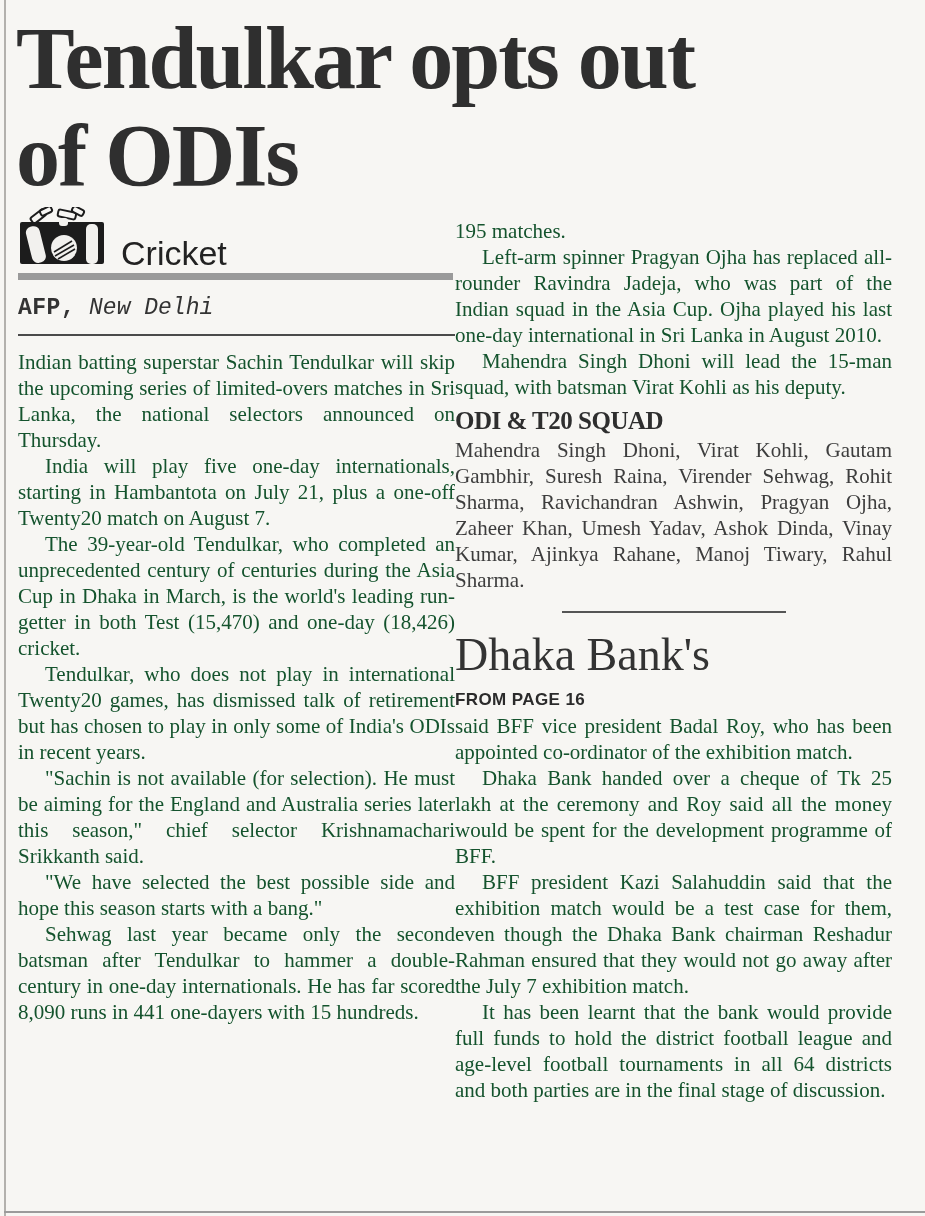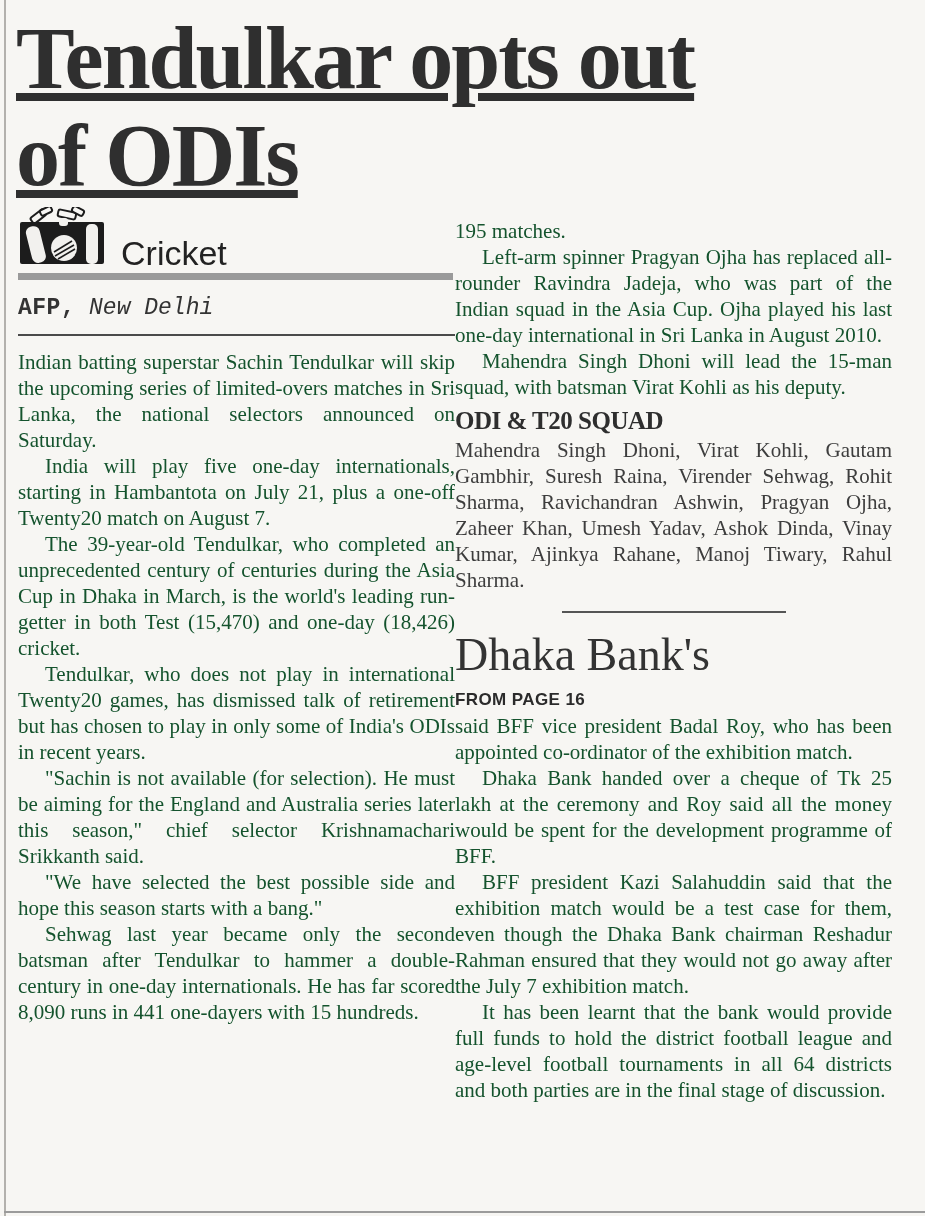--- a/index.html
+++ b/index.html
@@ -20,21 +20,20 @@
     width: 2px; background: #b3b1ad;
   }
   .headline {
     margin: 0; padding: 10px 0 0 16px;
     font-family: "Liberation Serif", serif;
     font-weight: 700;
     font-size: 88px; line-height: 97px;
     letter-spacing: -2px;
     color: #2f2f2f;
     width: 740px;
-    text-decoration: underline;
   }
   .columns {
     display: flex; gap: 0;
     padding: 0 16px 0 18px;
     margin-top: 8px;
   }
   .col { width: 437px; }
 
   
   .cricket-header { position: relative; height: 66px; margin-top: 2px; }
@@ -157,21 +156,21 @@
         </div>
       </div>
 
       <div class="byline">
         <span class="agency">AFP,</span>
         <span class="place">New Delhi</span>
       </div>
 
       <div class="paragraphs">
 
-      <p>Indian batting superstar Sachin Tendulkar will skip the upcoming series of limited-overs matches in Sri Lanka, the national selectors announced on Saturday.</p>
+      <p>Indian batting superstar Sachin Tendulkar will skip the upcoming series of limited-overs matches in Sri Lanka, the national selectors announced on Thursday.</p>
           <p>India will play five one-day internationals, starting in Hambantota on July 21, plus a one-off Twenty20 match on August 7.</p>
           <p>The 39-year-old Tendulkar, who completed an unprecedented century of centuries during the Asia Cup in Dhaka in March, is the world's leading run-getter in both Test (15,470) and one-day (18,426) cricket.</p>
           <p>Tendulkar, who does not play in international Twenty20 games, has dismissed talk of retirement but has chosen to play in only some of India's ODIs in recent years.</p>
           <p>"Sachin is not available (for selection). He must be aiming for the England and Australia series later this season," chief selector Krishnamachari Srikkanth said.</p>
           <p>"We have selected the best possible side and hope this season starts with a bang."</p>
           <p>Sehwag last year became only the second batsman after Tendulkar to hammer a double-century in one-day internationals. He has far scored 8,090 runs in 441 one-dayers with 15 hundreds.</p>
         </div>
     </div>
 
     <div class="col col-right">

